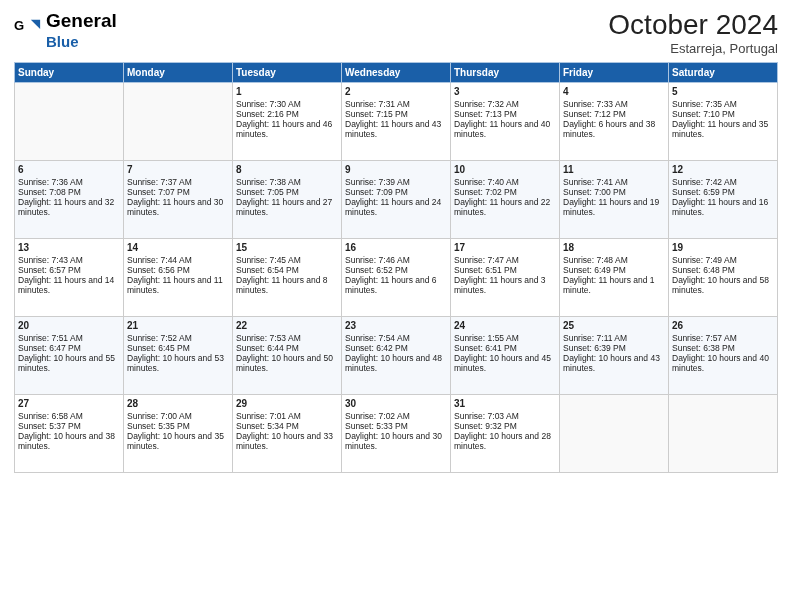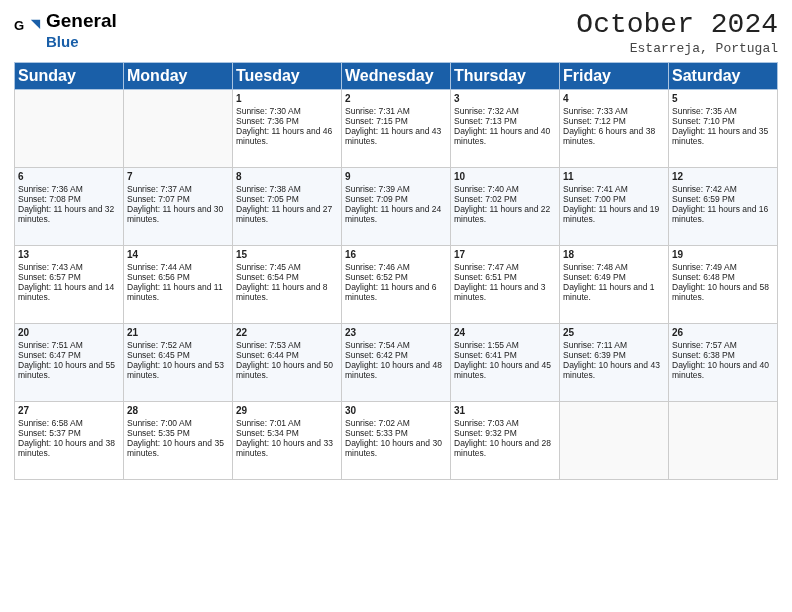--- a/index.html
+++ b/index.html
@@ -26,41 +26,40 @@
       display: flex;
       align-items: center;
       gap: 4px;
     }
     .logo-icon {
       width: 28px;
       height: 28px;
     }
     .title-block {
       text-align: right;
-      font-family: Liberation Mono, monospace;
     }
     .month-year {
       font-size: 28px;
       font-weight: 300;
       color: #222;
       line-height: 1.1;
     }
     .location {
       font-size: 13px;
       color: #444;
     }
     table {
       width: 100%;
       border-collapse: collapse;
       table-layout: fixed;
     }
     th {
       background-color: #1a5fa8;
       color: #fff;
-      font-size: 16px;
+      font-size: 10px;
       font-weight: bold;
       padding: 4px 3px;
       text-align: left;
       border: 1px solid #aac4e0;
     }
     td {
       vertical-align: top;
       border: 1px solid #ccc;
       padding: 3px 3px;
       font-size: 8.5px;
@@ -114,21 +113,21 @@
         <th>Saturday</th>
       </tr>
     </thead>
     <tbody id="calendar-body">
     <tr>
           <td class="empty-cell"></td>
           <td class="empty-cell"></td>
           <td>
             <span class="day-num">1</span>
             <div>Sunrise: 7:30 AM</div>
-            <div>Sunset: 7:36 PM</div>
+            <div>Sunset: 2:16 PM</div>
             <div>Daylight: 11 hours and 46 minutes.</div>
           </td>
           <td>
             <span class="day-num">2</span>
             <div>Sunrise: 7:31 AM</div>
             <div>Sunset: 7:15 PM</div>
             <div>Daylight: 11 hours and 43 minutes.</div>
           </td>
           <td>
             <span class="day-num">3</span>

